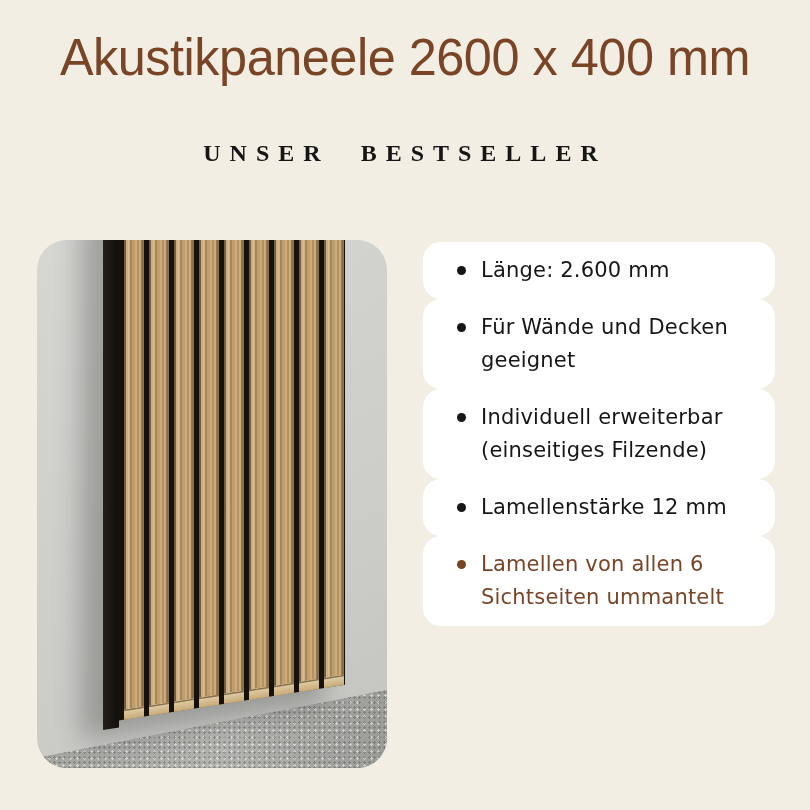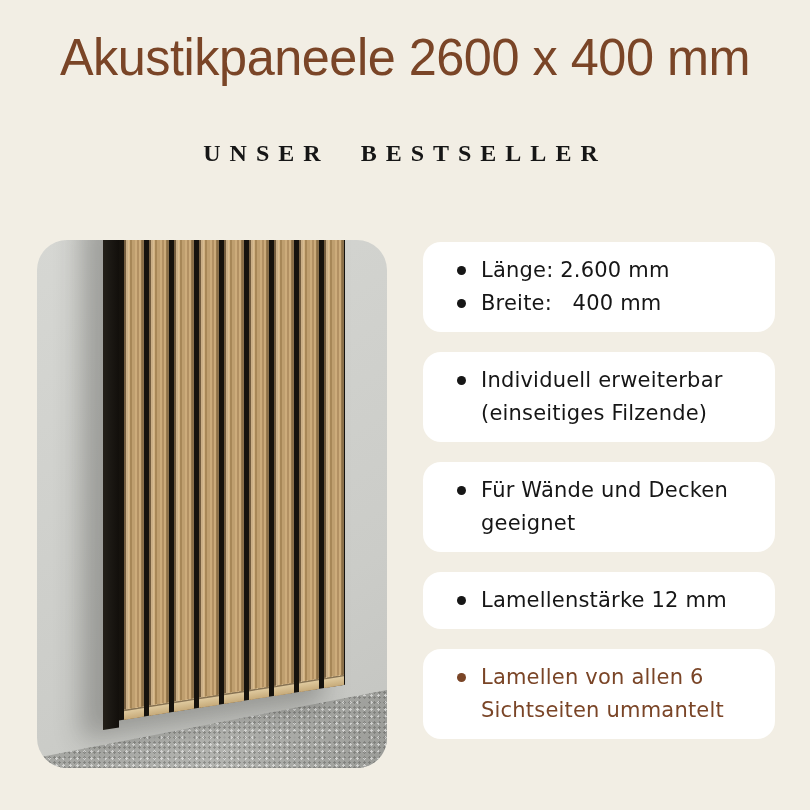--- a/index.html
+++ b/index.html
@@ -77,21 +77,20 @@
     background:linear-gradient(#e3cfa5,#c7ab7a);
     box-shadow:inset 0 1.5px 0 rgba(60,40,18,.55);
   }
 
   
   .cards{position:absolute;left:423px;top:242px;width:352px;}
   .card{
     background:var(--card-background,#ffffff);
     border-radius:18px;
     padding:12px 16px 12px 34px;
-    margin-bottom:20px;
     box-sizing:border-box;
     color:var(--text-black,#161616);
   }
   .li{display:flex;align-items:flex-start;}
   .dot{
     width:9px;height:9px;border-radius:50%;
     background:var(--text-black,#161616);
     margin:12px 15px 0 0;flex:none;
   }
   .txt{
@@ -127,37 +126,33 @@
       </div>
   </div>
 
   <div class="cards">
   <div class="card">
   <div class="li">
     <span class="dot"></span>
     <span class="txt">Länge: 2.600 mm</span>
   </div>
 
+</div>
+
+  <div class="card">
   <div class="li">
     <span class="dot"></span>
-    <span class="txt">Breite:&nbsp;&nbsp;&nbsp;400 mm</span>
+    <span class="txt">Für Wände und Decken geeignet</span>
   </div>
 </div>
 
   <div class="card">
   <div class="li">
     <span class="dot"></span>
     <span class="txt">Individuell erweiterbar (einseitiges Filzende)</span>
-  </div>
-</div>
-
-  <div class="card">
-  <div class="li">
-    <span class="dot"></span>
-    <span class="txt">Für Wände und Decken geeignet</span>
   </div>
 </div>
 
   <div class="card">
 
   <div class="li">
     <span class="dot"></span>
     <span class="txt">Lamellenstärke 12 mm</span>
   </div>
 </div>

